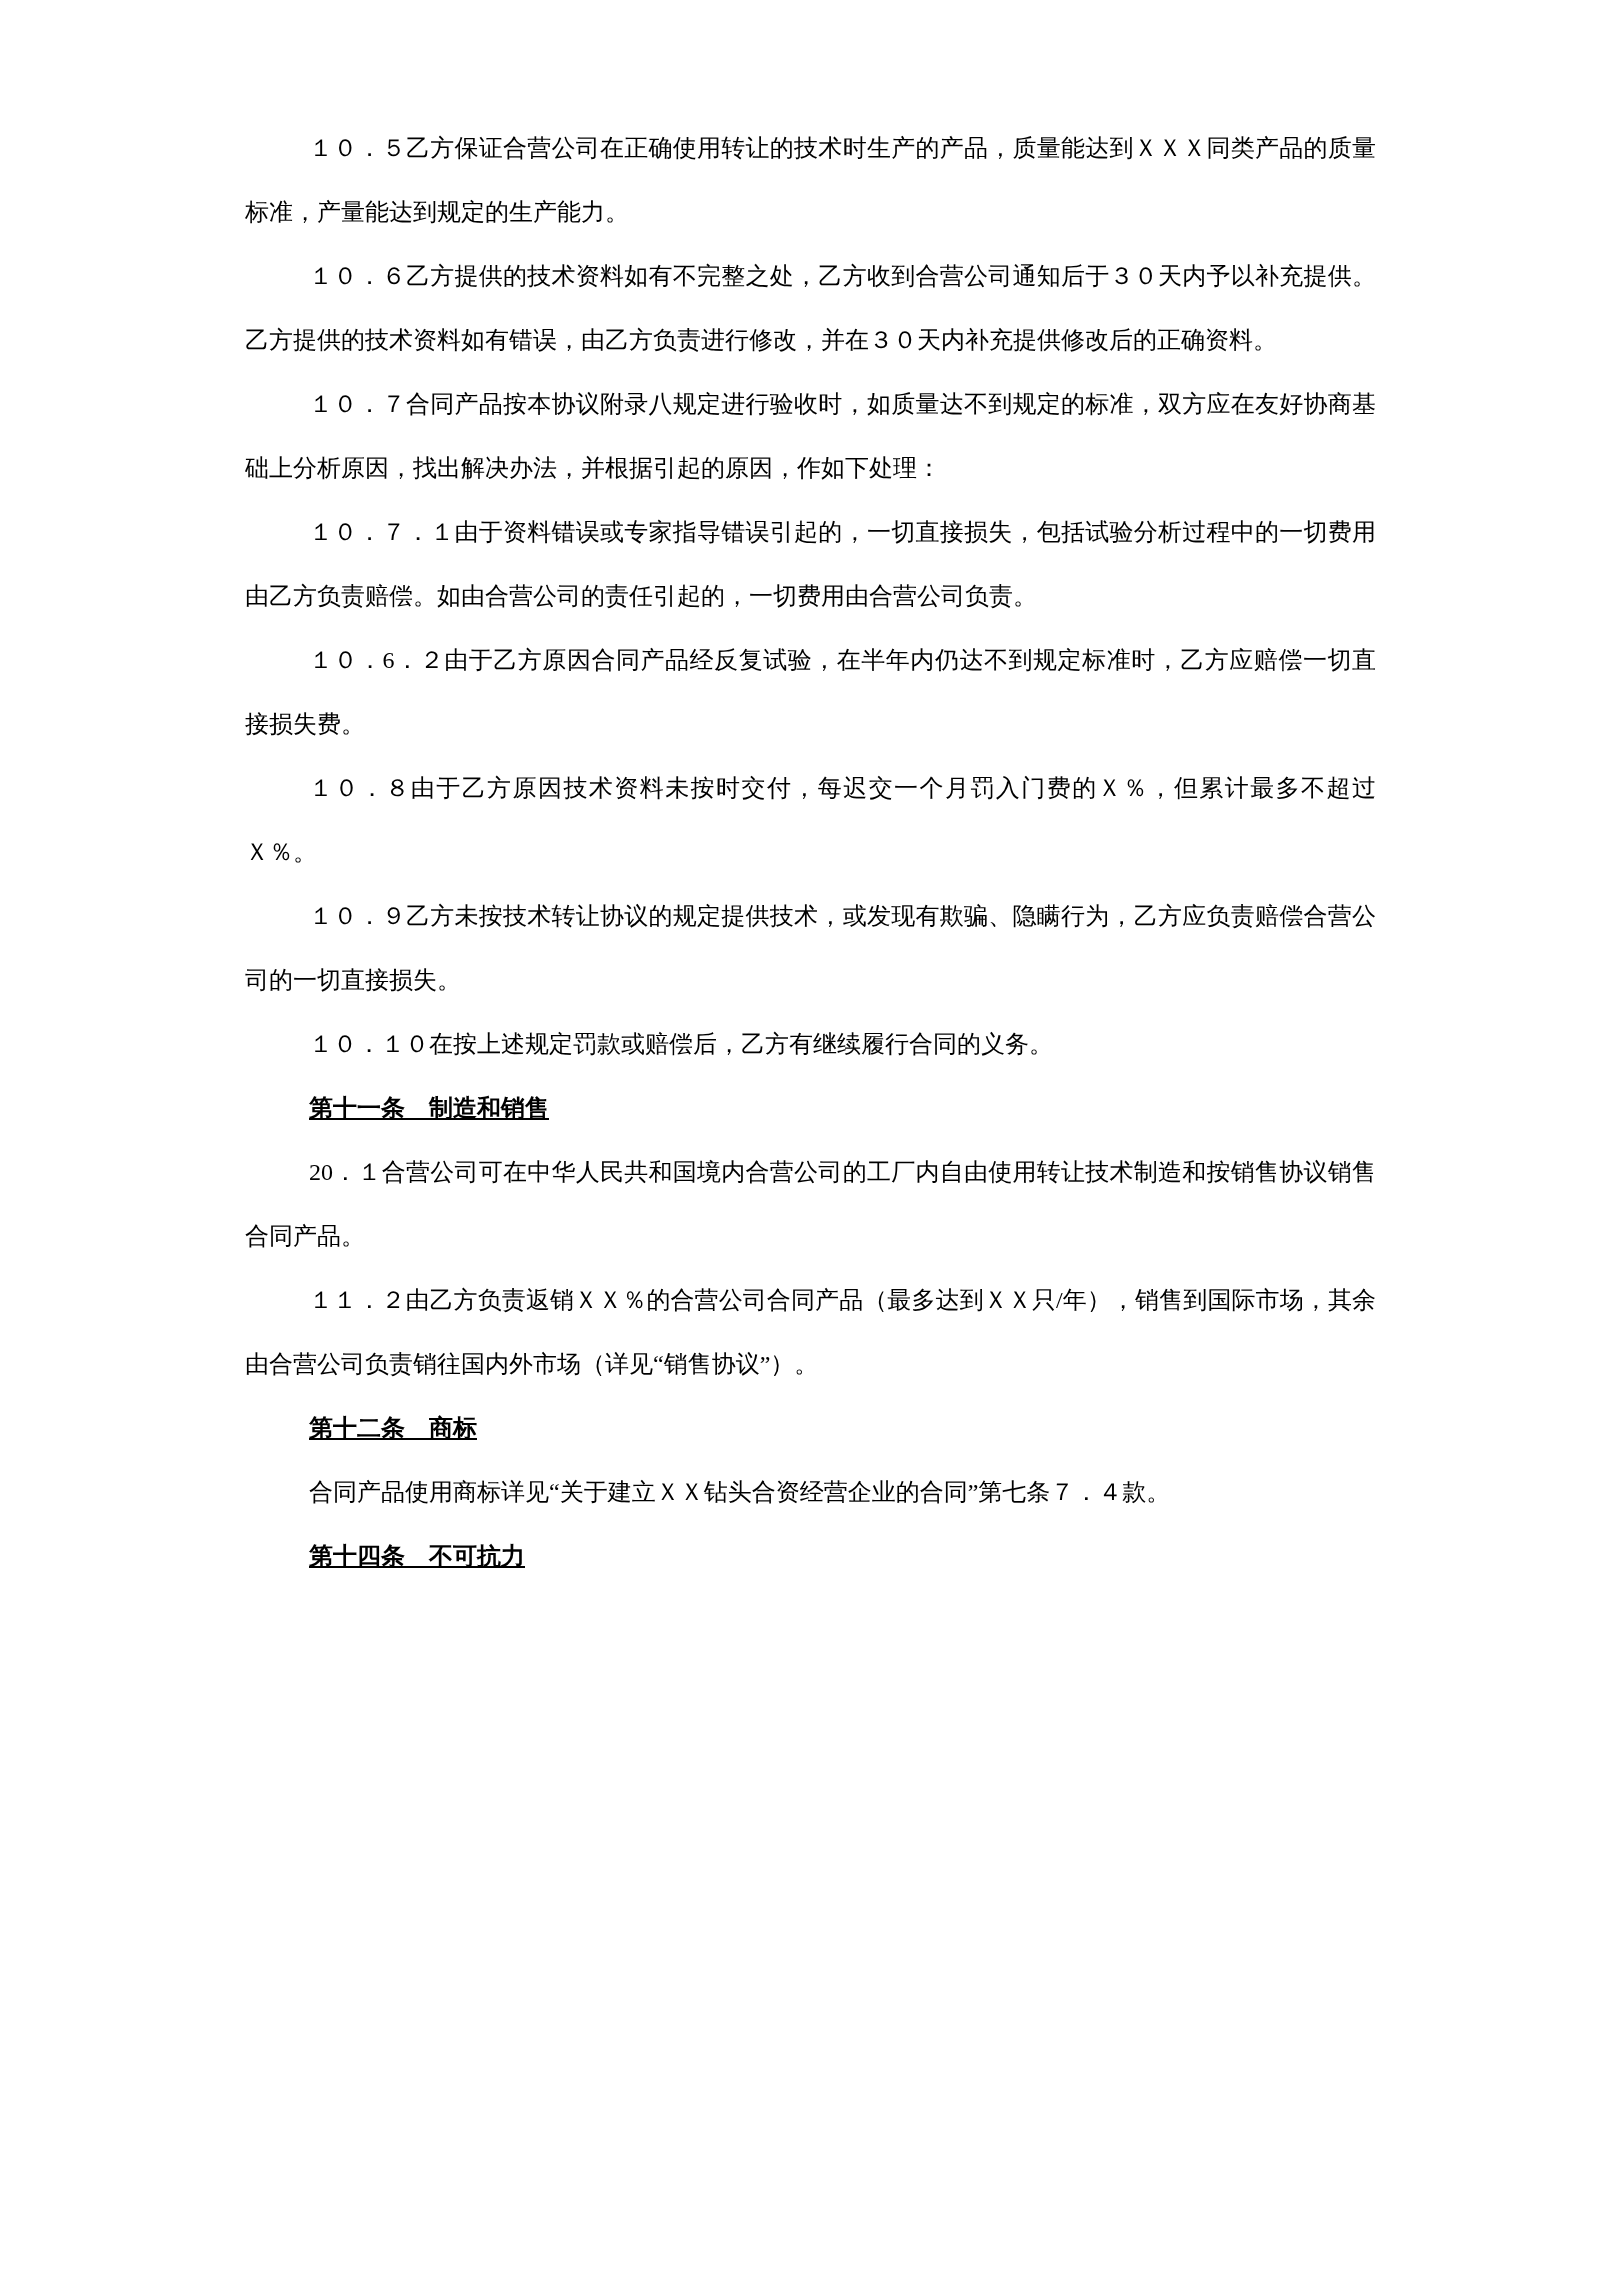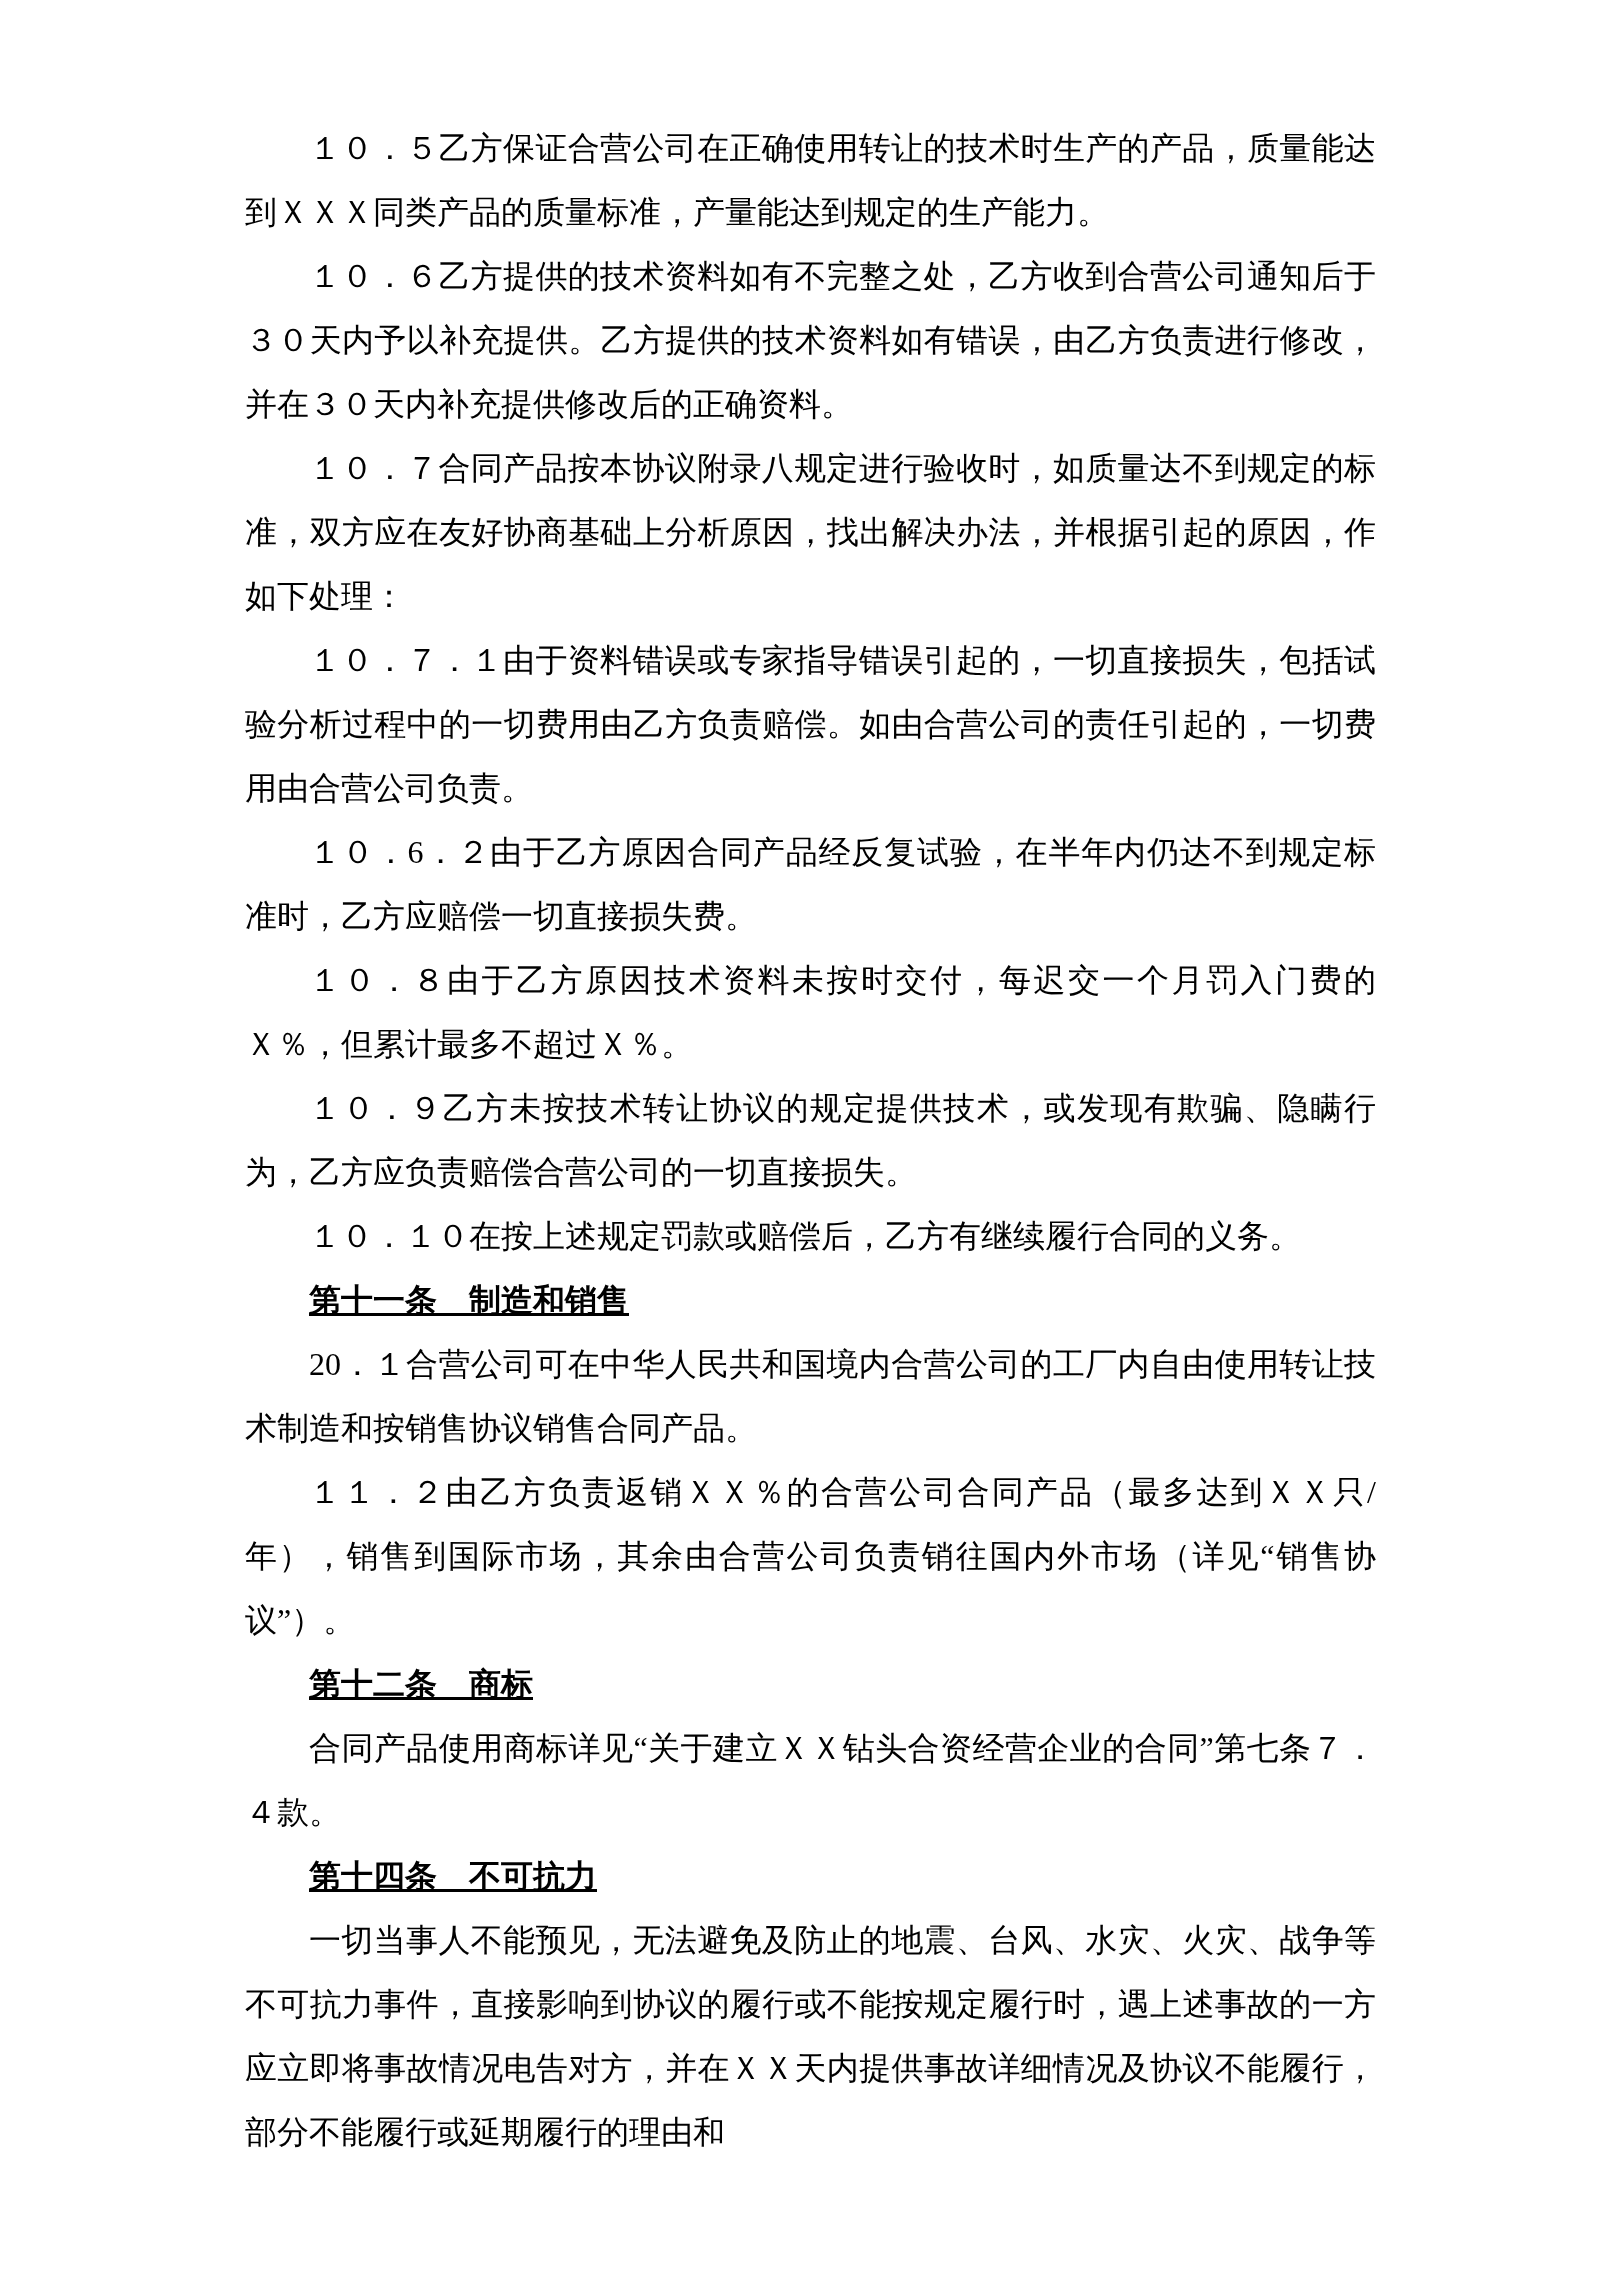--- a/index.html
+++ b/index.html
@@ -16,21 +16,21 @@
     width: 1623px;
     height: 2294px;
     background: #ffffff;
   }
   .text-flow {
     position: absolute;
     left: 245px;
     top: 116px;
     width: 1131px;
     font-family: "Liberation Serif", "DejaVu Serif", serif;
-    font-size: 32px;
+    font-size: 24px;
     line-height: 64px;
     color: #000000;
     text-align: justify;
   }
   p.para {
     margin: 0;
     padding: 0;
     text-indent: 64px;
   }
   p.para.heading {
@@ -50,16 +50,15 @@
       <p class="para">１０．6．２由于乙方原因合同产品经反复试验，在半年内仍达不到规定标准时，乙方应赔偿一切直接损失费。</p>
       <p class="para">１０．８由于乙方原因技术资料未按时交付，每迟交一个月罚入门费的Ｘ％，但累计最多不超过Ｘ％。</p>
       <p class="para">１０．９乙方未按技术转让协议的规定提供技术，或发现有欺骗、隐瞒行为，乙方应负责赔偿合营公司的一切直接损失。</p>
       <p class="para">１０．１０在按上述规定罚款或赔偿后，乙方有继续履行合同的义务。</p>
       <p class="para heading">第十一条　制造和销售</p>
       <p class="para">20．１合营公司可在中华人民共和国境内合营公司的工厂内自由使用转让技术制造和按销售协议销售合同产品。</p>
       <p class="para">１１．２由乙方负责返销ＸＸ％的合营公司合同产品（最多达到ＸＸ只/年），销售到国际市场，其余由合营公司负责销往国内外市场（详见“销售协议”）。</p>
       <p class="para heading">第十二条　商标</p>
       <p class="para">合同产品使用商标详见“关于建立ＸＸ钻头合资经营企业的合同”第七条７．４款。</p>
       <p class="para heading">第十四条　不可抗力</p>
-      <p class="para">一切当事人不能预见，无法避免及防止的地震、台风、水灾、火灾、战争等不可抗力事件，直接影响到协议的履行或不能按规定履行时，遇上述事故的一方应立即将事故情况电告对方，并在ＸＸ天内提供事故详细情况及协议不能履行，部分不能履行或延期履行的理由和</p>
     </div>
 </div>
 
 
 </body></html>

